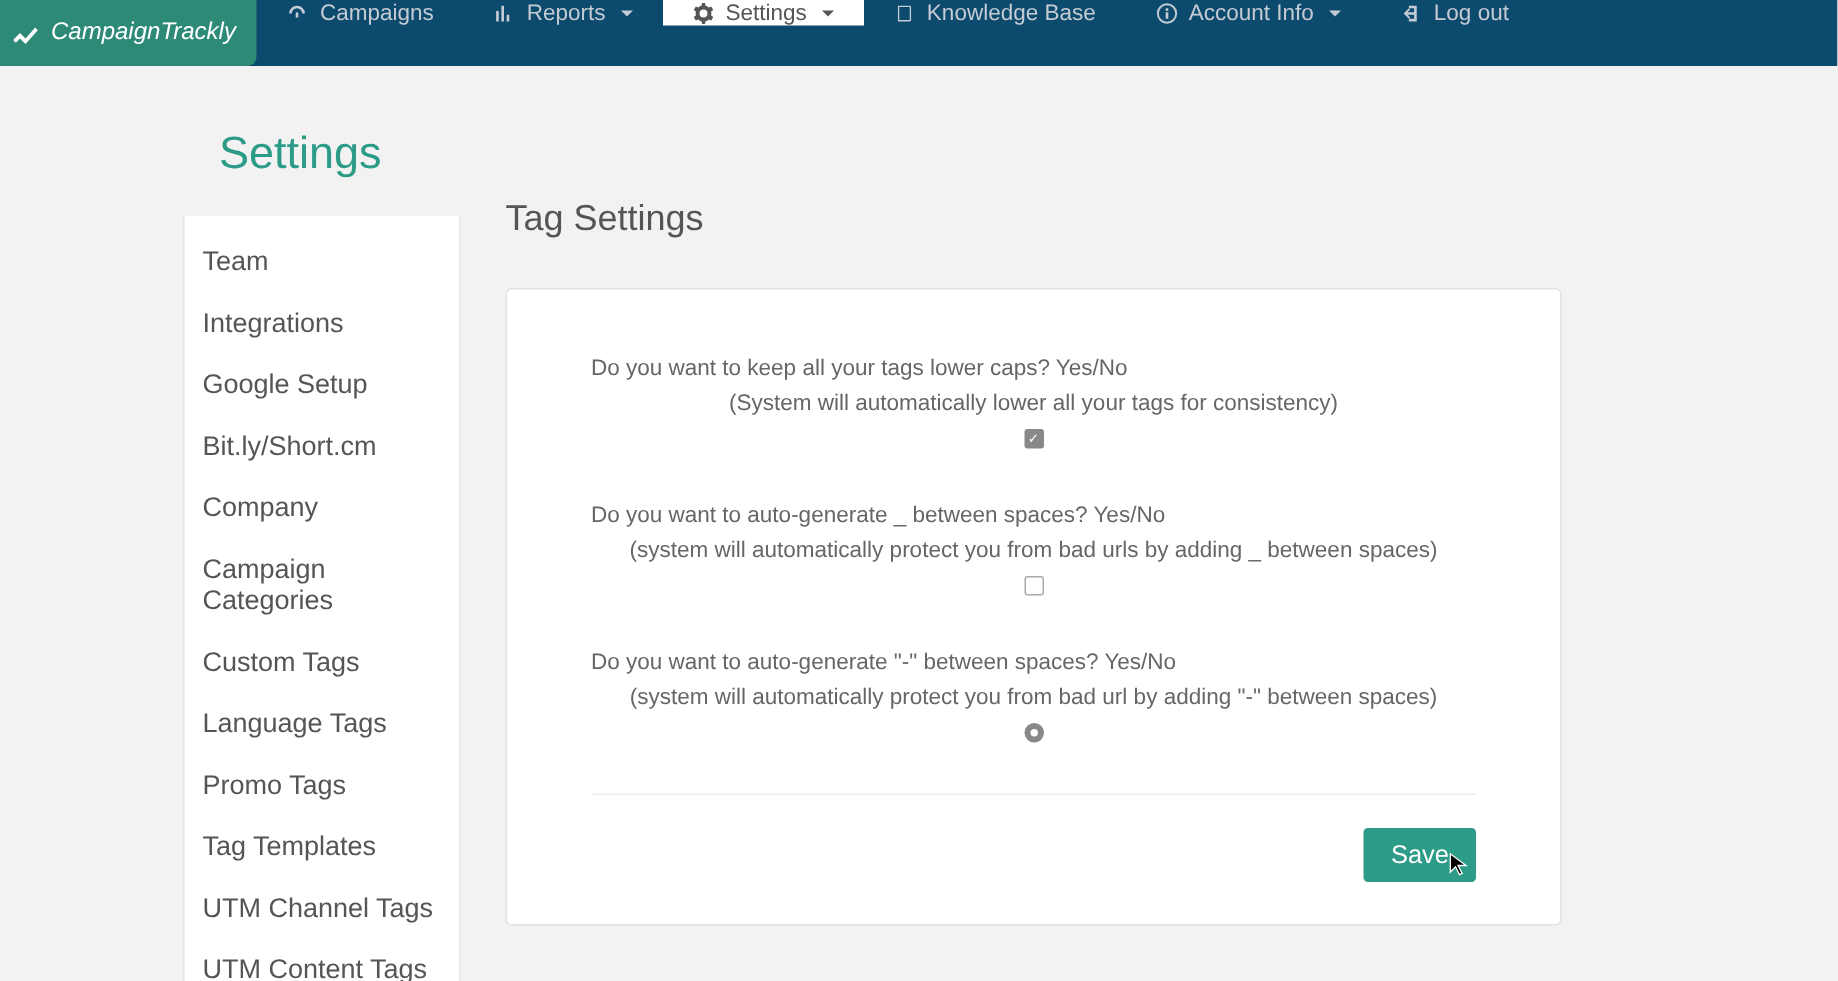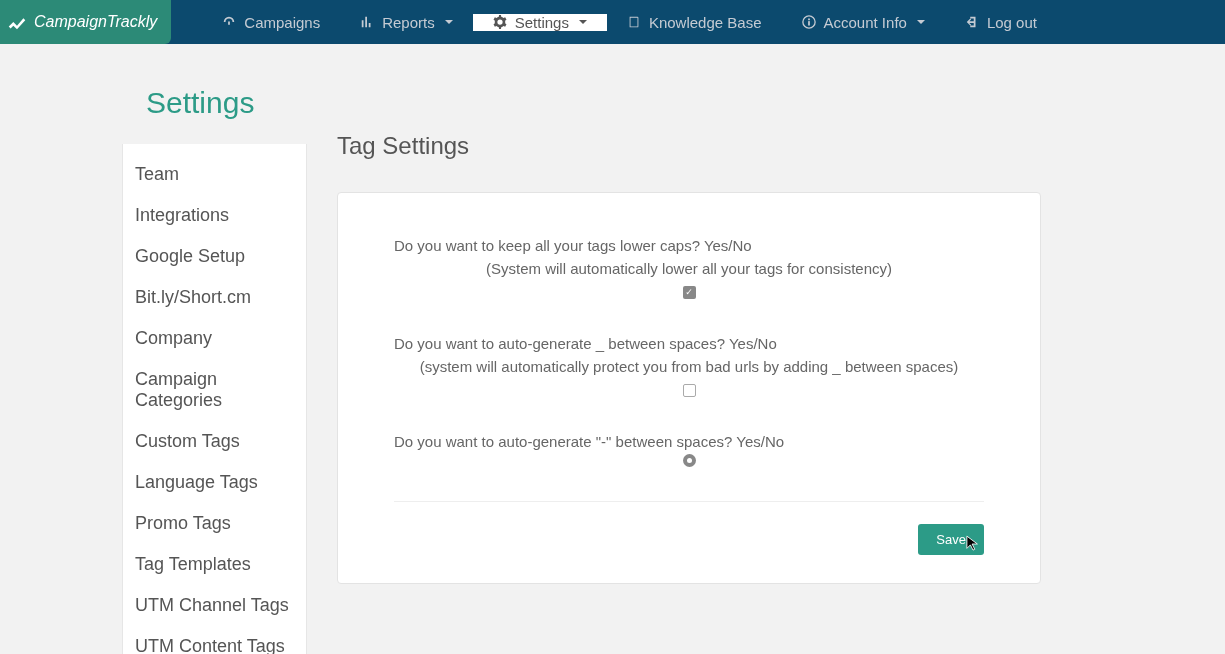--- a/index.html
+++ b/index.html
@@ -25,22 +25,21 @@
     align-items: center;
     padding: 0 14px 0 6px;
     font-size: 16px;
     border-bottom-right-radius: 6px;
     font-style: italic;
     gap: 6px;
   }
   .logo svg { width: 22px; height: 22px; }
   .nav-items {
     display: flex;
-    align-items: center;
-    padding-left: 31px;
+    align-items: flex-start;
   }
   .nav-item {
     display: flex;
     align-items: center;
     gap: 8px;
     padding: 0 20px;
     color: #c5cbd3;
     cursor: pointer;
     font-size: 15px;
   }
@@ -127,21 +126,21 @@
     border-top: 1px solid #eee;
     margin: 18px 0 22px 0;
   }
   .actions { display:flex; justify-content:flex-end; }
   .save-btn {
     background: #2c9b87;
     color: #fff;
     border: none;
     border-radius: 3px;
     padding: 8px 18px;
-    font-size: 13px;
+    font-size: 17px;
     cursor: pointer;
     position: relative;
   }
   .cursor-arrow {
     position: absolute;
     right: 4px; bottom: 2px;
     width: 14px; height: 18px;
     pointer-events: none;
   }
 </style>
@@ -248,20 +247,21 @@
         <div>Do you want to auto-generate _ between spaces? Yes/No</div>
         <div class="setting-line">
           <span>(system will automatically protect you from bad urls by adding _ between spaces)</span>
           <span class="ct-check unchecked"></span>
         </div>
       </div>
 
       <div class="setting-group">
         <div>Do you want to auto-generate "-" between spaces? Yes/No</div>
         <div class="setting-line">
+          <span>(system will automatically protect you from bad url by adding "-" between spaces)</span>
           <span class="ct-check radio-filled"></span>
         </div>
       </div>
 
       <hr class="divider">
       <div class="actions">
         <button class="save-btn">
           <span>Save</span>
           <svg class="cursor-arrow" viewBox="0 0 16 20">
               <path fill="#000" stroke="#fff" stroke-width="1" d="M1 1l0 14 4-4 3 6 2-1-3-6h6z"></path>

